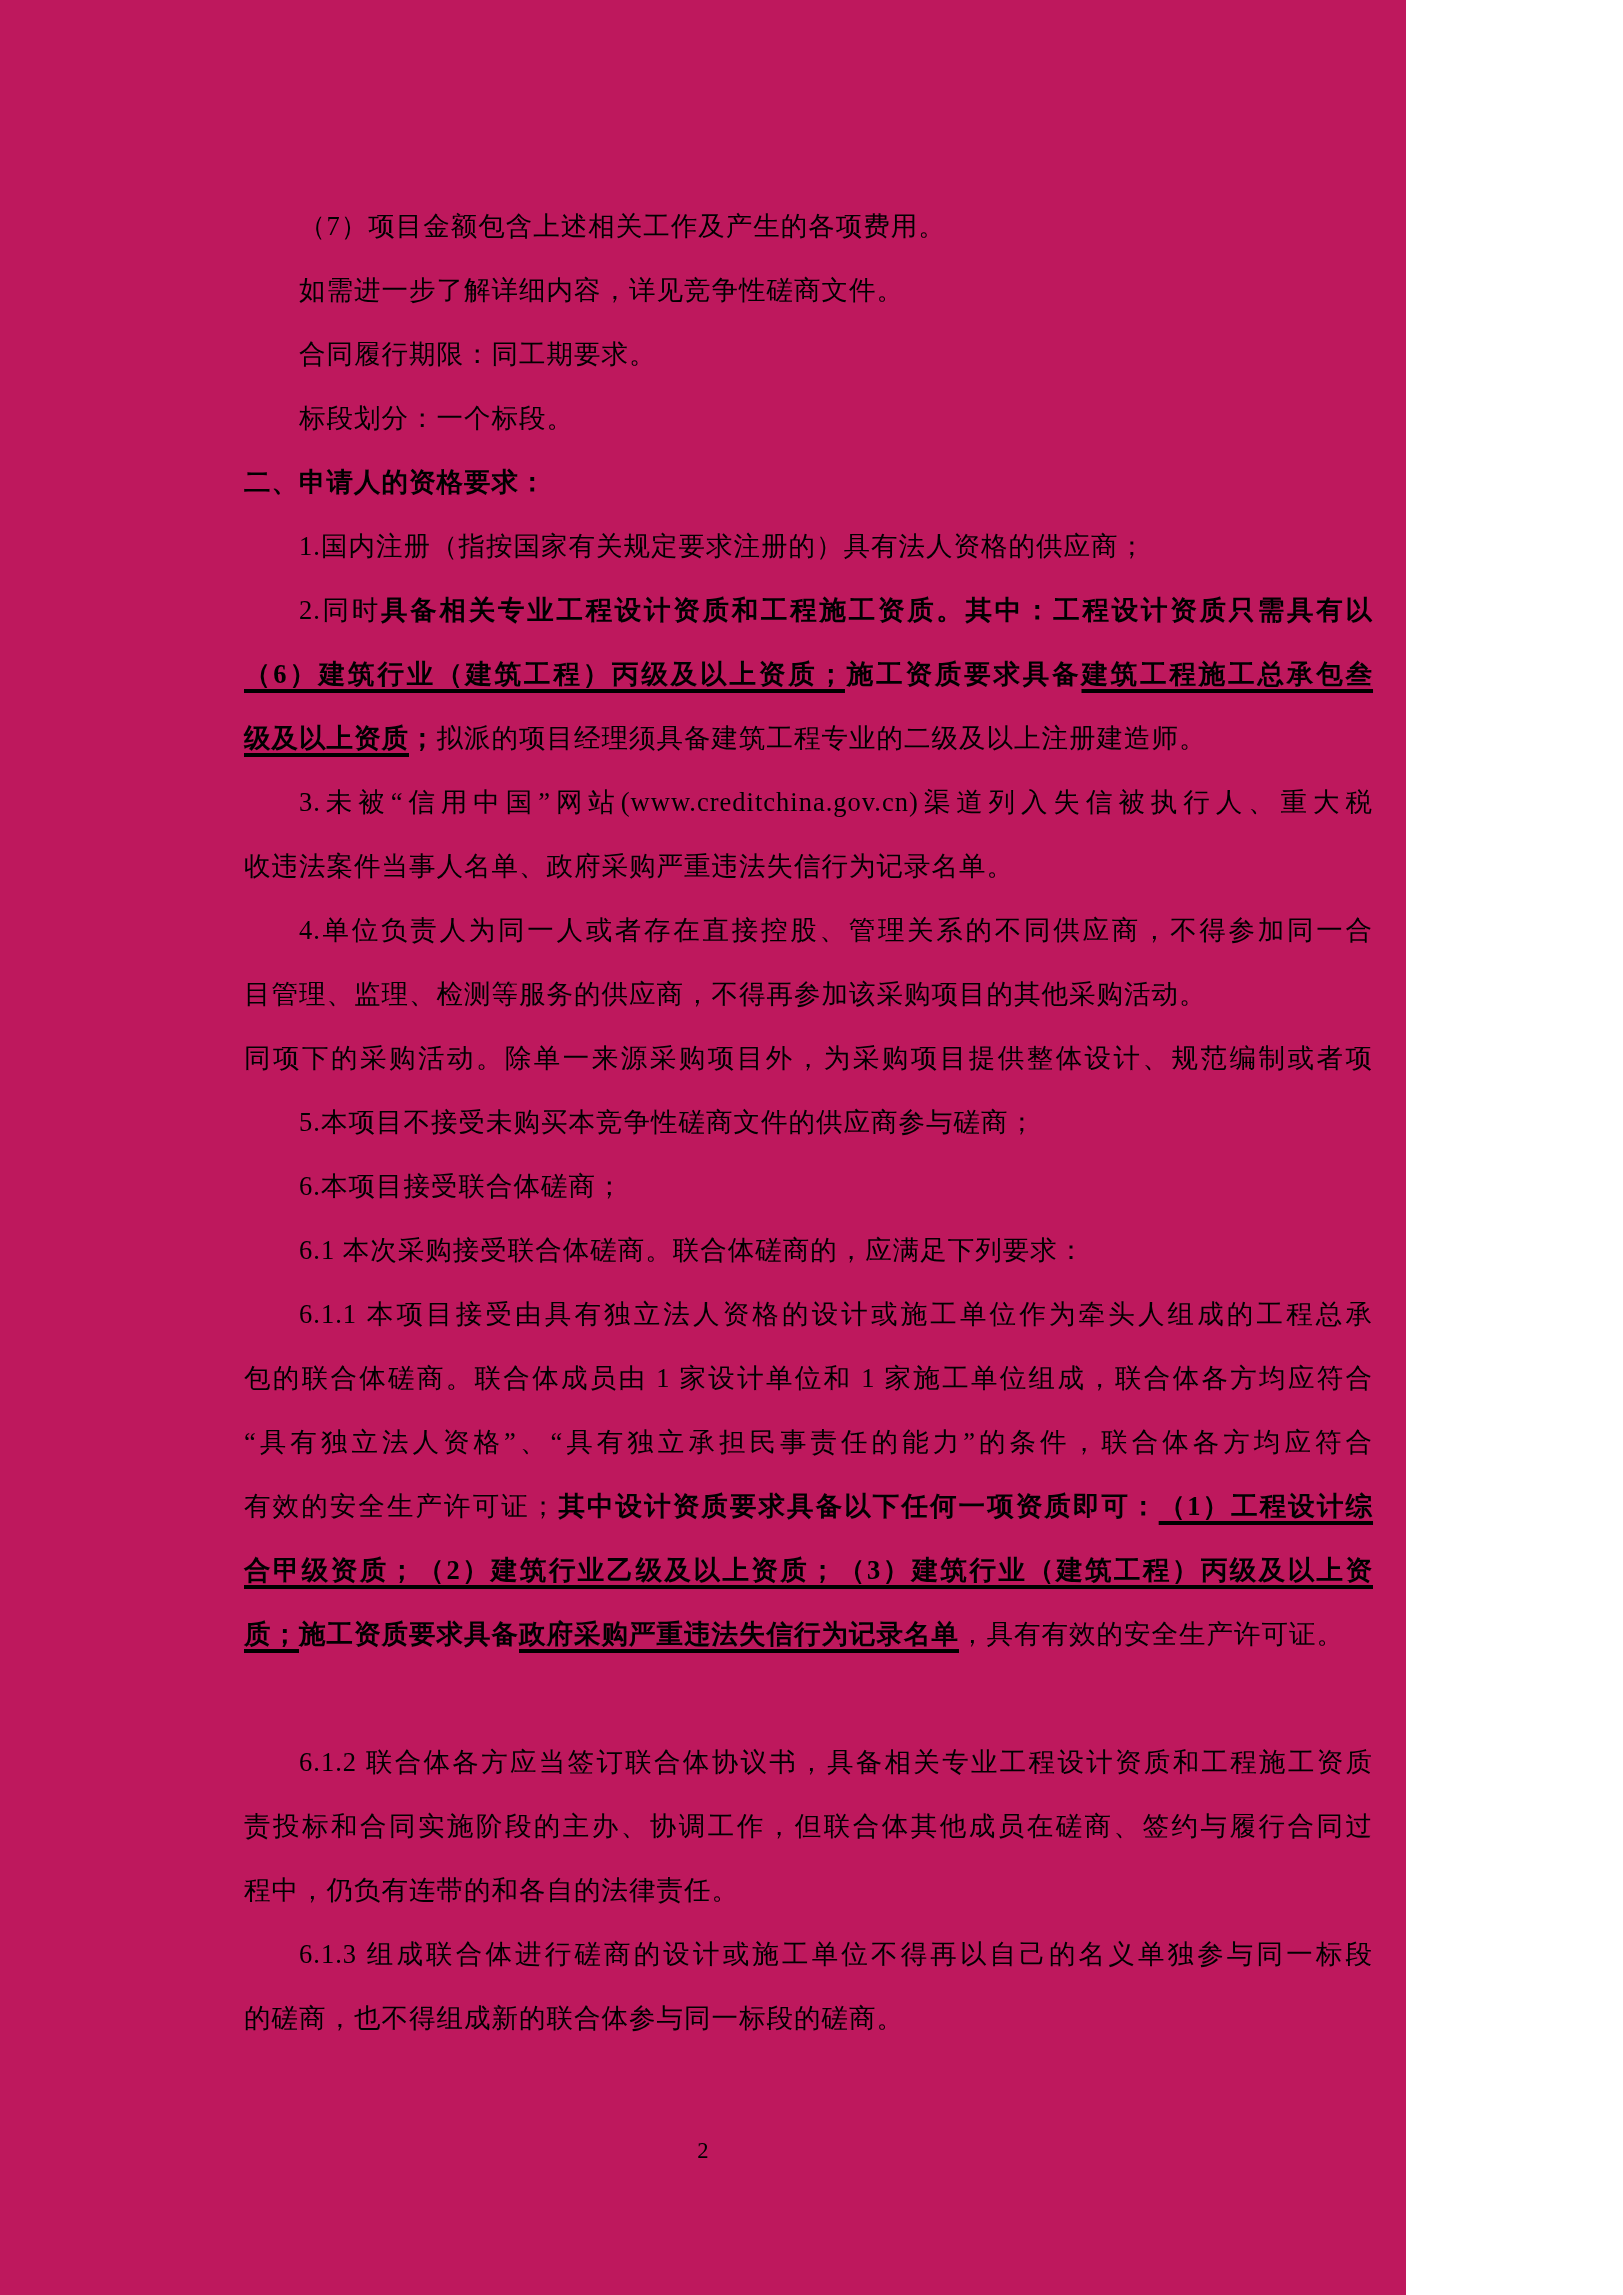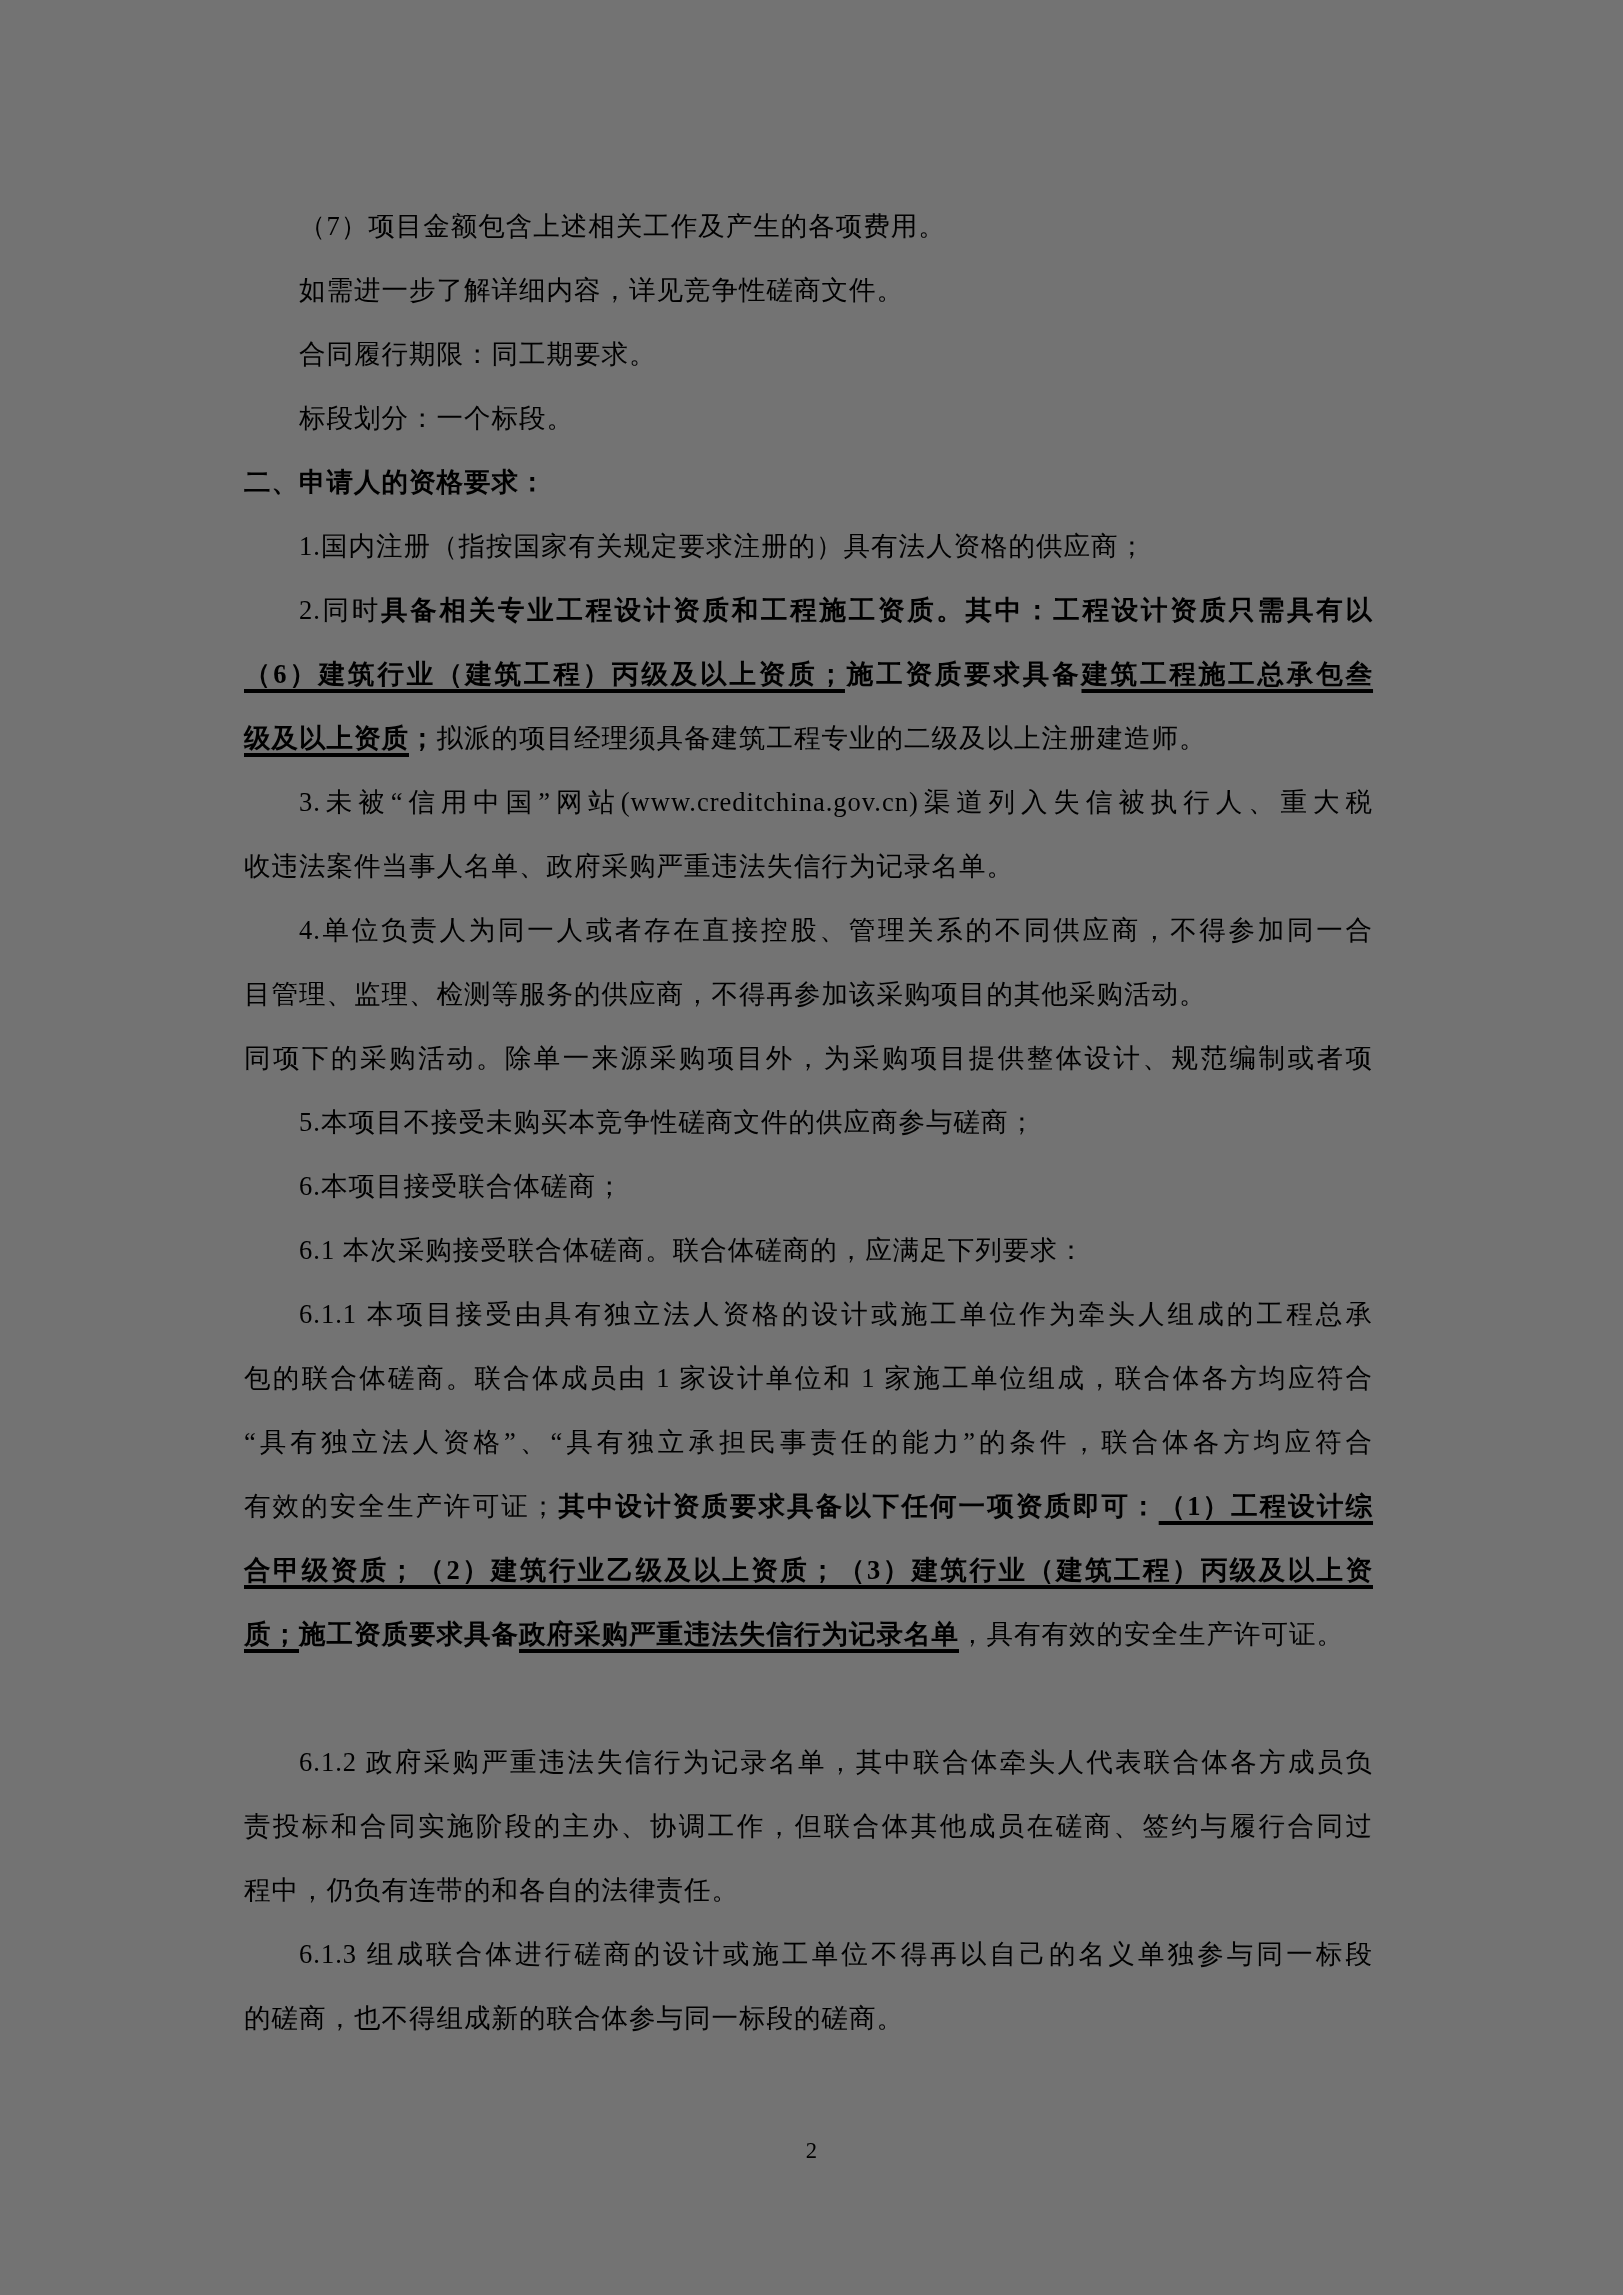--- a/index.html
+++ b/index.html
@@ -3,23 +3,23 @@
 <meta charset="utf-8">
 <title>Document</title>
 <style>
   html, body {
     margin: 0;
     padding: 0;
     background: #ffffff;
   }
   #page {
     position: relative;
-    width: 1623px;
+    width: 1406px;
     height: 2295px;
-    background: #737373;
+    background: #be185d;
     color: #000000;
     font-family: "Liberation Serif", "DejaVu Serif", serif;
     overflow: hidden;
   }
   #doc {
     position: absolute;
     left: 244px;
     top: 194px;
     width: 1129px;
     font-size: 26.5px;
@@ -79,21 +79,21 @@
       <div class="line indent"><span>5.本项目不接受未购买本竞争性磋商文件的供应商参与磋商；</span></div>
       <div class="line indent"><span>6.本项目接受联合体磋商；</span></div>
       <div class="line indent"><span>6.1 本次采购接受联合体磋商。联合体磋商的，应满足下列要求：</span></div>
       <div class="line indent fill"><span>6.1.1 本项目接受由具有独立法人资格的设计或施工单位作为牵头人组成的工程总承</span></div>
       <div class="line fill"><span>包的联合体磋商。联合体成员由 1 家设计单位和 1 家施工单位组成，联合体各方均应符合</span></div>
       <div class="line fill"><span>“具有独立法人资格”、“具有独立承担民事责任的能力”的条件，联合体各方均应符合</span></div>
       <div class="line fill"><span>有效的安全生产许可证；</span><span class="run-b">其中设计资质要求具备以下任何一项资质即可：</span><span class="run-b run-u">（1）工程设计综</span></div>
       <div class="line fill"><span class="run-b run-u">合甲级资质；（2）建筑行业乙级及以上资质；（3）建筑行业（建筑工程）丙级及以上资</span></div>
       <div class="line"><span class="run-b run-u">质；</span><span class="run-b">施工资质要求具备</span><span class="run-b run-u">政府采购严重违法失信行为记录名单</span><span>，具有有效的安全生产许可证。</span></div>
       <div class="line">&nbsp;</div>
-      <div class="line indent fill"><span>6.1.2 政府采购严重违法失信行为记录名单，其中联合体牵头人代表联合体各方成员负</span></div>
+      <div class="line indent fill"><span>6.1.2 联合体各方应当签订联合体协议书，具备相关专业工程设计资质和工程施工资质</span></div>
       <div class="line fill"><span>责投标和合同实施阶段的主办、协调工作，但联合体其他成员在磋商、签约与履行合同过</span></div>
       <div class="line"><span>程中，仍负有连带的和各自的法律责任。</span></div>
       <div class="line indent fill"><span>6.1.3 组成联合体进行磋商的设计或施工单位不得再以自己的名义单独参与同一标段</span></div>
       <div class="line"><span>的磋商，也不得组成新的联合体参与同一标段的磋商。</span></div>
     </div>
   <div id="footer">
     <span>2</span>
   </div>
 </div>
 

